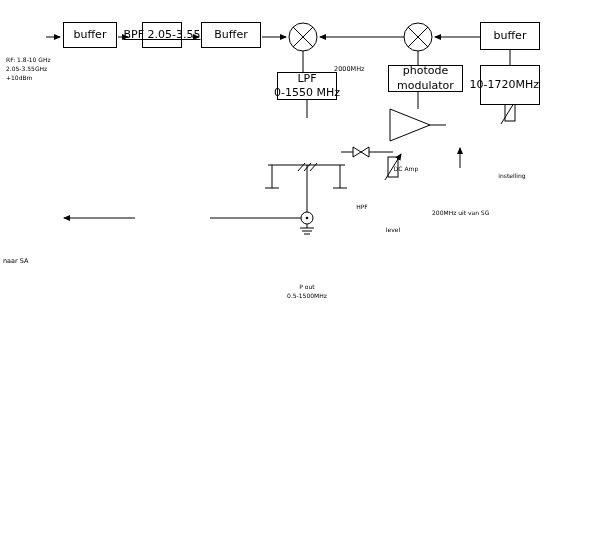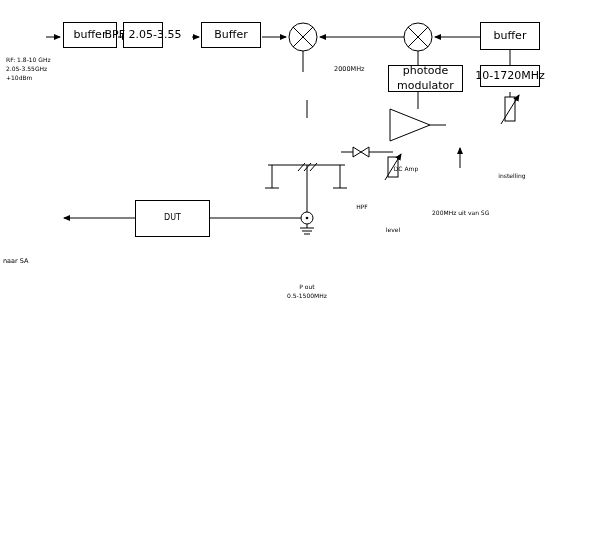--- a/index.html
+++ b/index.html
@@ -96,47 +96,48 @@
 
   <div class="lbl tiny" style="left:6px; top:11px;">
     <div>RF: 1.8-10 GHz</div>
     <div>2.05-3.55GHz</div>
     <div>+10dBm</div>
   </div>
 
   <div class="box" style="left:63px;  top:22px; width:54px; height:26px;">
     <span>buffer</span>
   </div>
-  <div class="box" style="left:123px; top:22px; width:40px; height:26px;">
+  <div class="box" style="left:142px; top:22px; width:40px; height:26px;text-decoration:underline;">
     <span>BPF 2.05-3.55</span>
   </div>
   <div class="box" style="left:201px; top:22px; width:60px; height:26px;">
     <span>Buffer</span>
   </div>
   <div class="box" style="left:480px; top:22px; width:60px; height:28px;">
     <span>buffer</span>
   </div>
 
   <div class="lbl" style="left:334px; top:21px;">2000MHz</div>
 
+  <div class="box" style="left:277px; top:72px; width:60px; height:28px;">
+    <span>LPF</span>
+    <span>0-1550 MHz</span>
+  </div>
   <div class="box" style="left:388px; top:65px; width:75px; height:27px;">
     <span>photode</span>
     <span>modulator</span>
   </div>
-  <div class="box" style="left:480px; top:65px; width:60px; height:22px;">
+  <div class="box" style="left:480px; top:65px; width:60px; height:40px;align-items:flex-end;">
     <span>10-1720MHz</span>
   </div>
 
   <div class="lbl tiny center" style="left:390px; top:120px; width:32px;">DC Amp</div>
 
   <div class="lbl tiny center" style="left:352px; top:158px; width:20px;">HPF</div>
   <div class="lbl tiny center" style="left:373px; top:181px; width:40px;">level</div>
   <div class="lbl tiny center" style="left:488px; top:127px; width:48px;">instelling</div>
   <div class="lbl tiny" style="left:432px; top:164px;">200MHz uit van SG</div>
 
   <div class="lbl" style="left:3px; top:213px;">naar SA</div>
-  <div class="box" style="left:135px; top:200px; width:75px; height:37px; font-size:8px;">
-    <span>DUT</span>
-  </div>
   <div class="lbl tiny center" style="left:290px; top:238px; width:34px;">P out</div>
   <div class="lbl tiny center" style="left:278px; top:247px; width:58px;">0.5-1500MHz</div>
 
 </div>
 
 </body></html>

